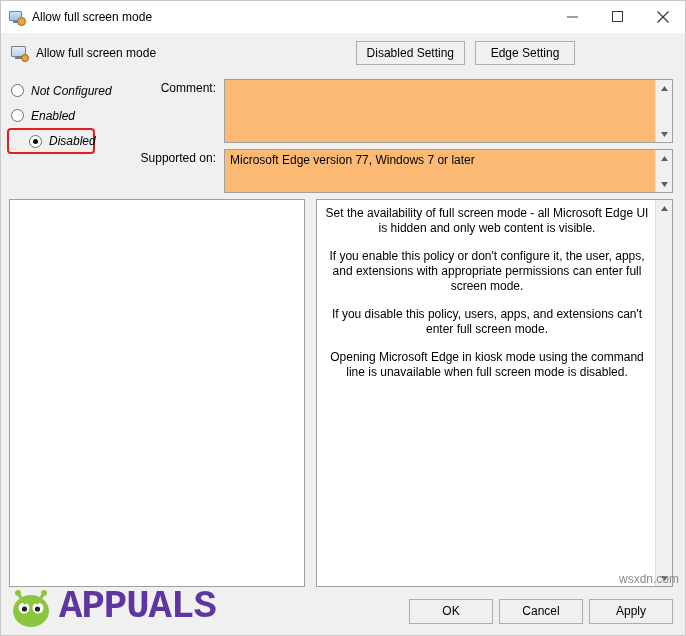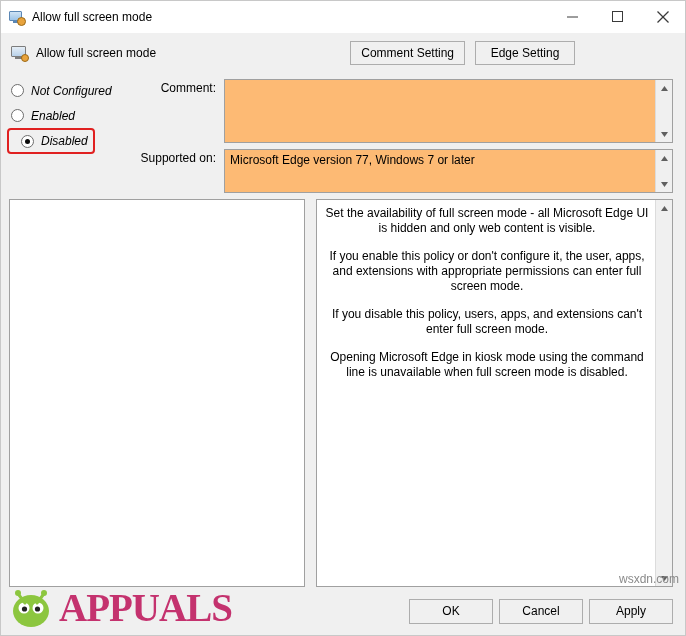--- a/index.html
+++ b/index.html
@@ -169,21 +169,21 @@
     position: relative;
     padding-left: 2px;
   }
   .radio-row.highlight {
     border: 2px solid #e02020;
     border-radius: 4px;
     box-sizing: border-box;
     width: 88px;
     height: 26px;
     margin-left: -2px;
-    padding-left: 12px;
+    padding-left: 20px;
   }
   .radio {
     width: 13px; height: 13px;
     border-radius: 50%;
     border: 1px solid #6d6d6d;
     background: #fff;
     box-sizing: border-box;
     margin-right: 7px;
     flex: 0 0 auto;
     position: relative;
@@ -315,24 +315,24 @@
     align-items: center;
     pointer-events: none;
   }
   .wm-logo {
     width: 52px; height: 52px;
     margin-left: 4px;
     margin-right: 2px;
     position: relative;
   }
   .wm-text {
-    font-family: Liberation Serif, serif;
+    font-family: Liberation Mono, monospace;
     font-size: 39px;
     font-weight: bold;
-    color: #be185d;
+    color: #4c1d95;
     letter-spacing: -1px;
     opacity: 0.88;
   }
   .wm-right {
     position: absolute;
     right: 6px;
     bottom: 49px;
     font-size: 12px;
     color: #8a8a8a;
   }
@@ -369,21 +369,21 @@
   </div>
 
   <div class="header">
     <div class="header-icon">
       <div class="mon"></div>
       <div class="base"></div>
       <div class="gear"></div>
     </div>
     <div class="header-title">Allow full screen mode</div>
     <div class="nav-btns">
-      <button class="btn">Comment Setting</button>
+      <button class="btn">Disabled Setting</button>
       <button class="btn">Edge Setting</button>
     </div>
   </div>
 
   <div class="top-area">
     <div class="radio-col">
       <div class="radio-row">
         <span class="radio"></span>
         <span class="radio-label">Not Configured</span>
       </div>

